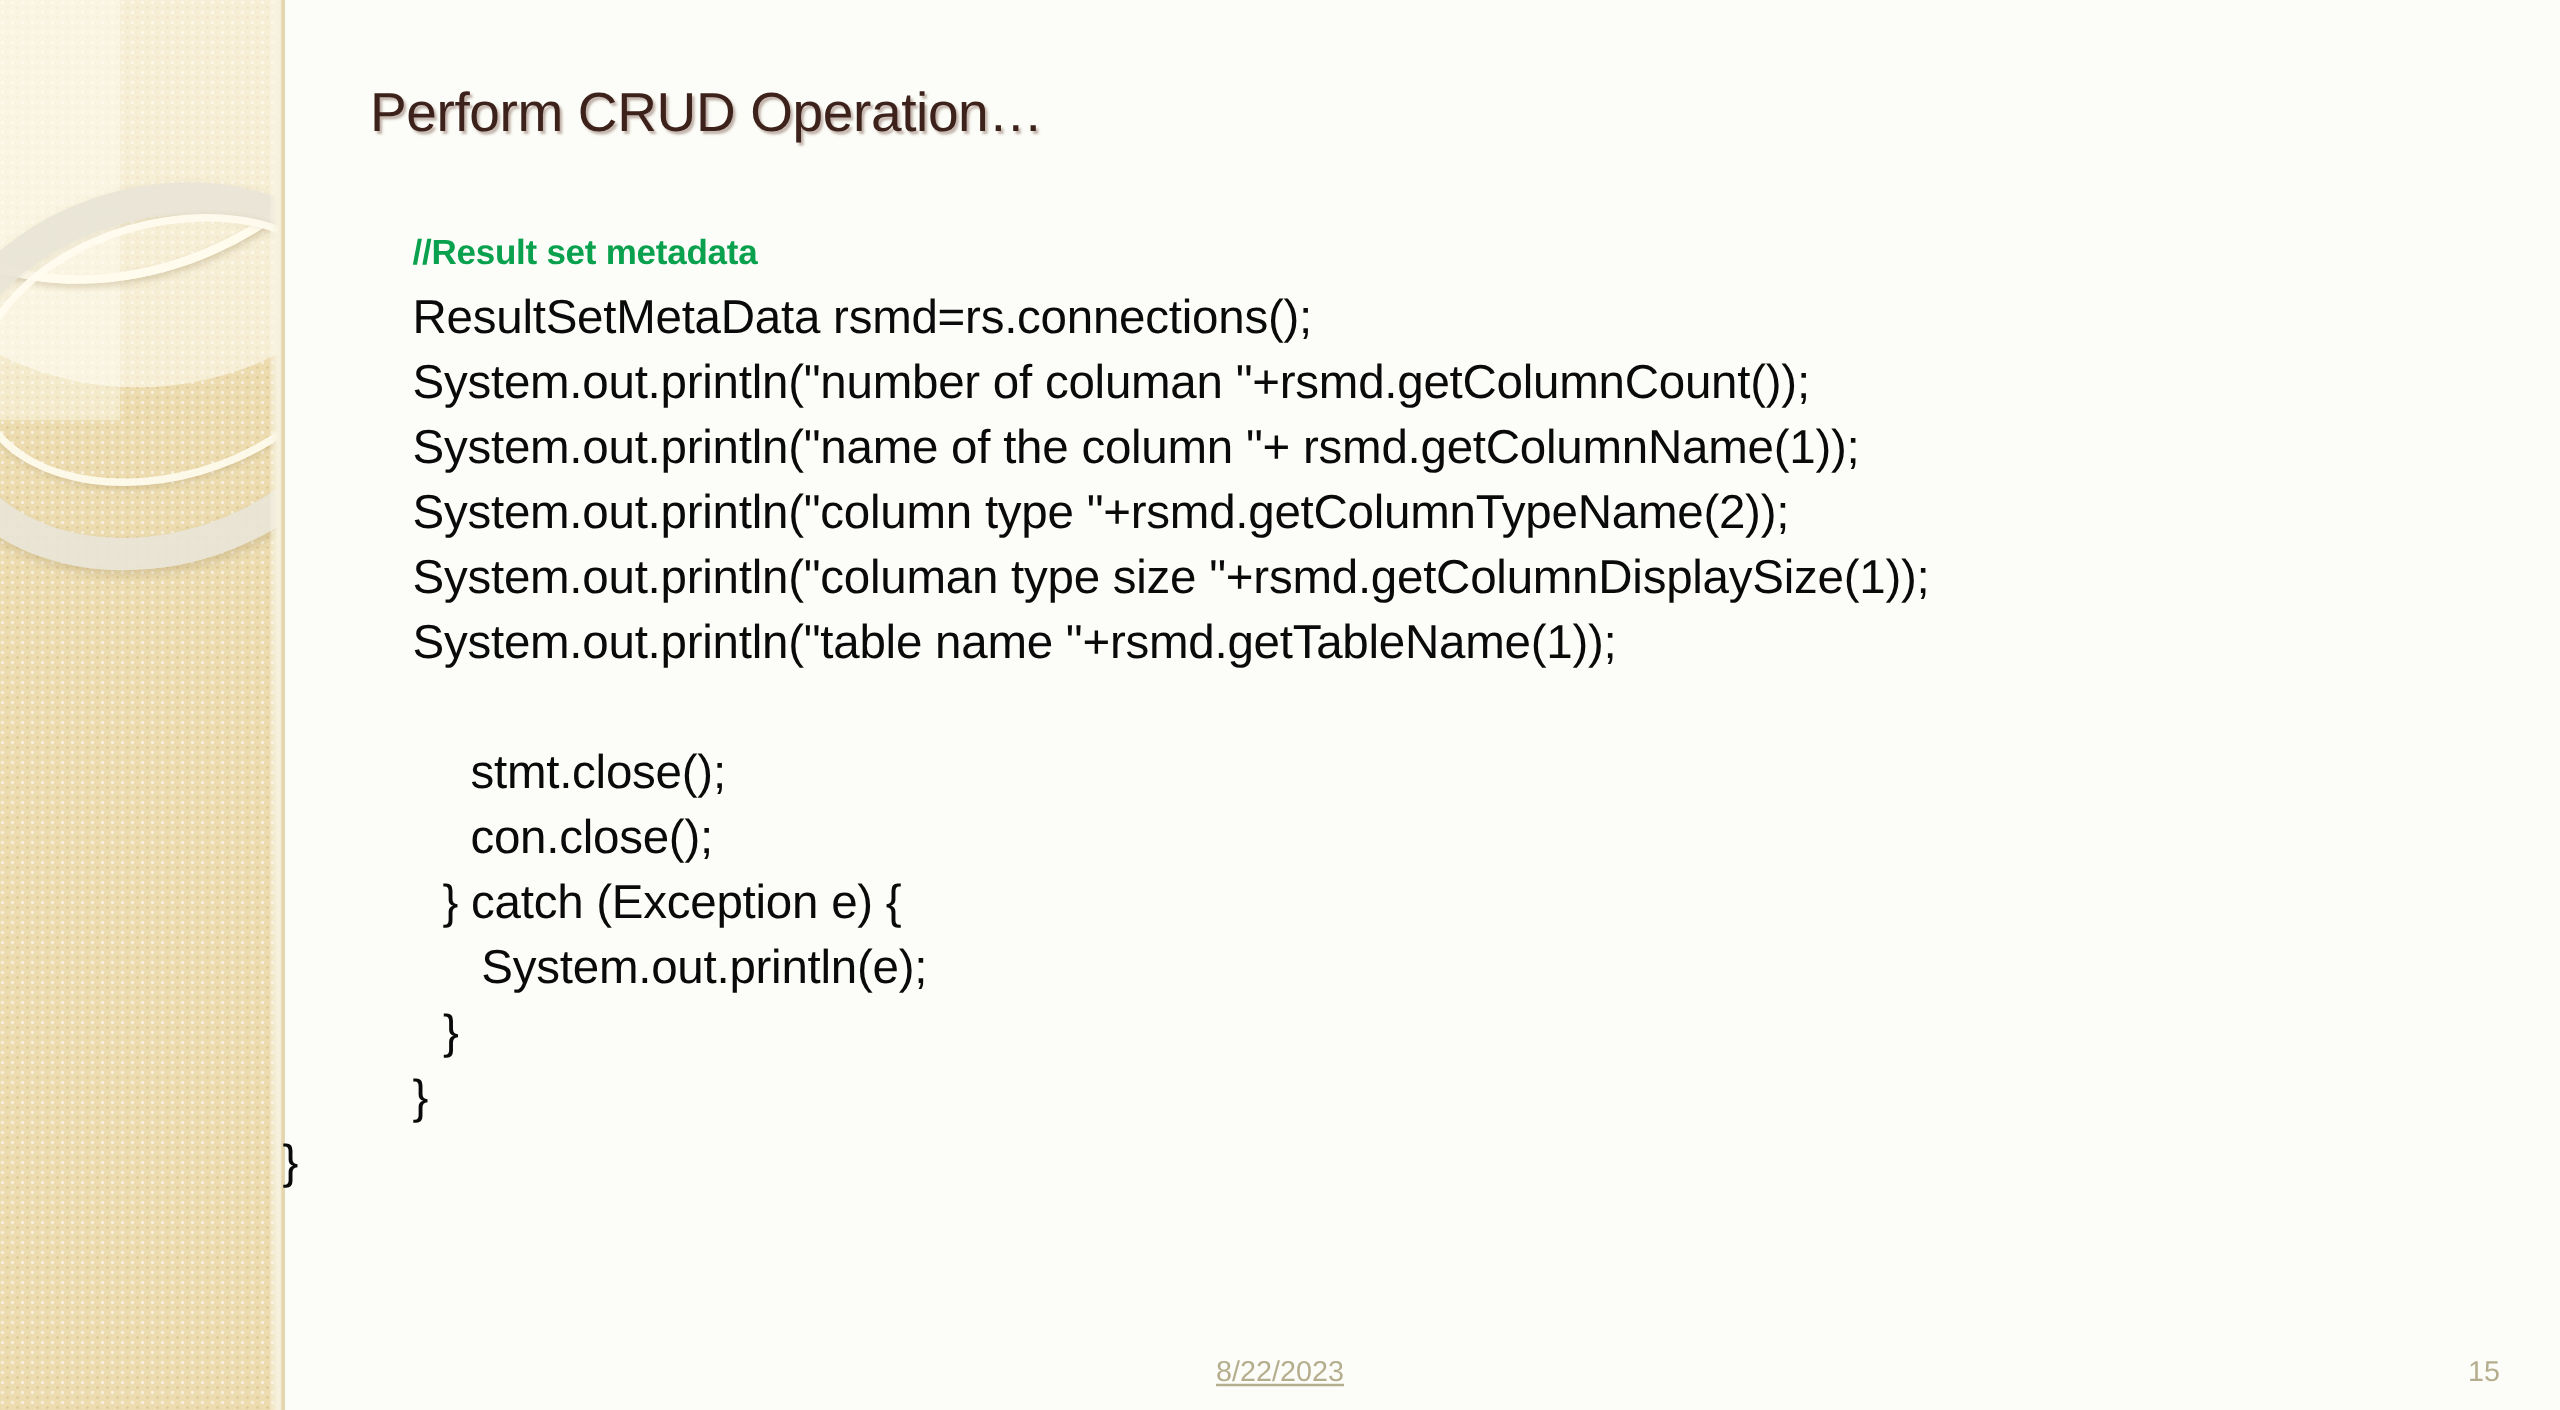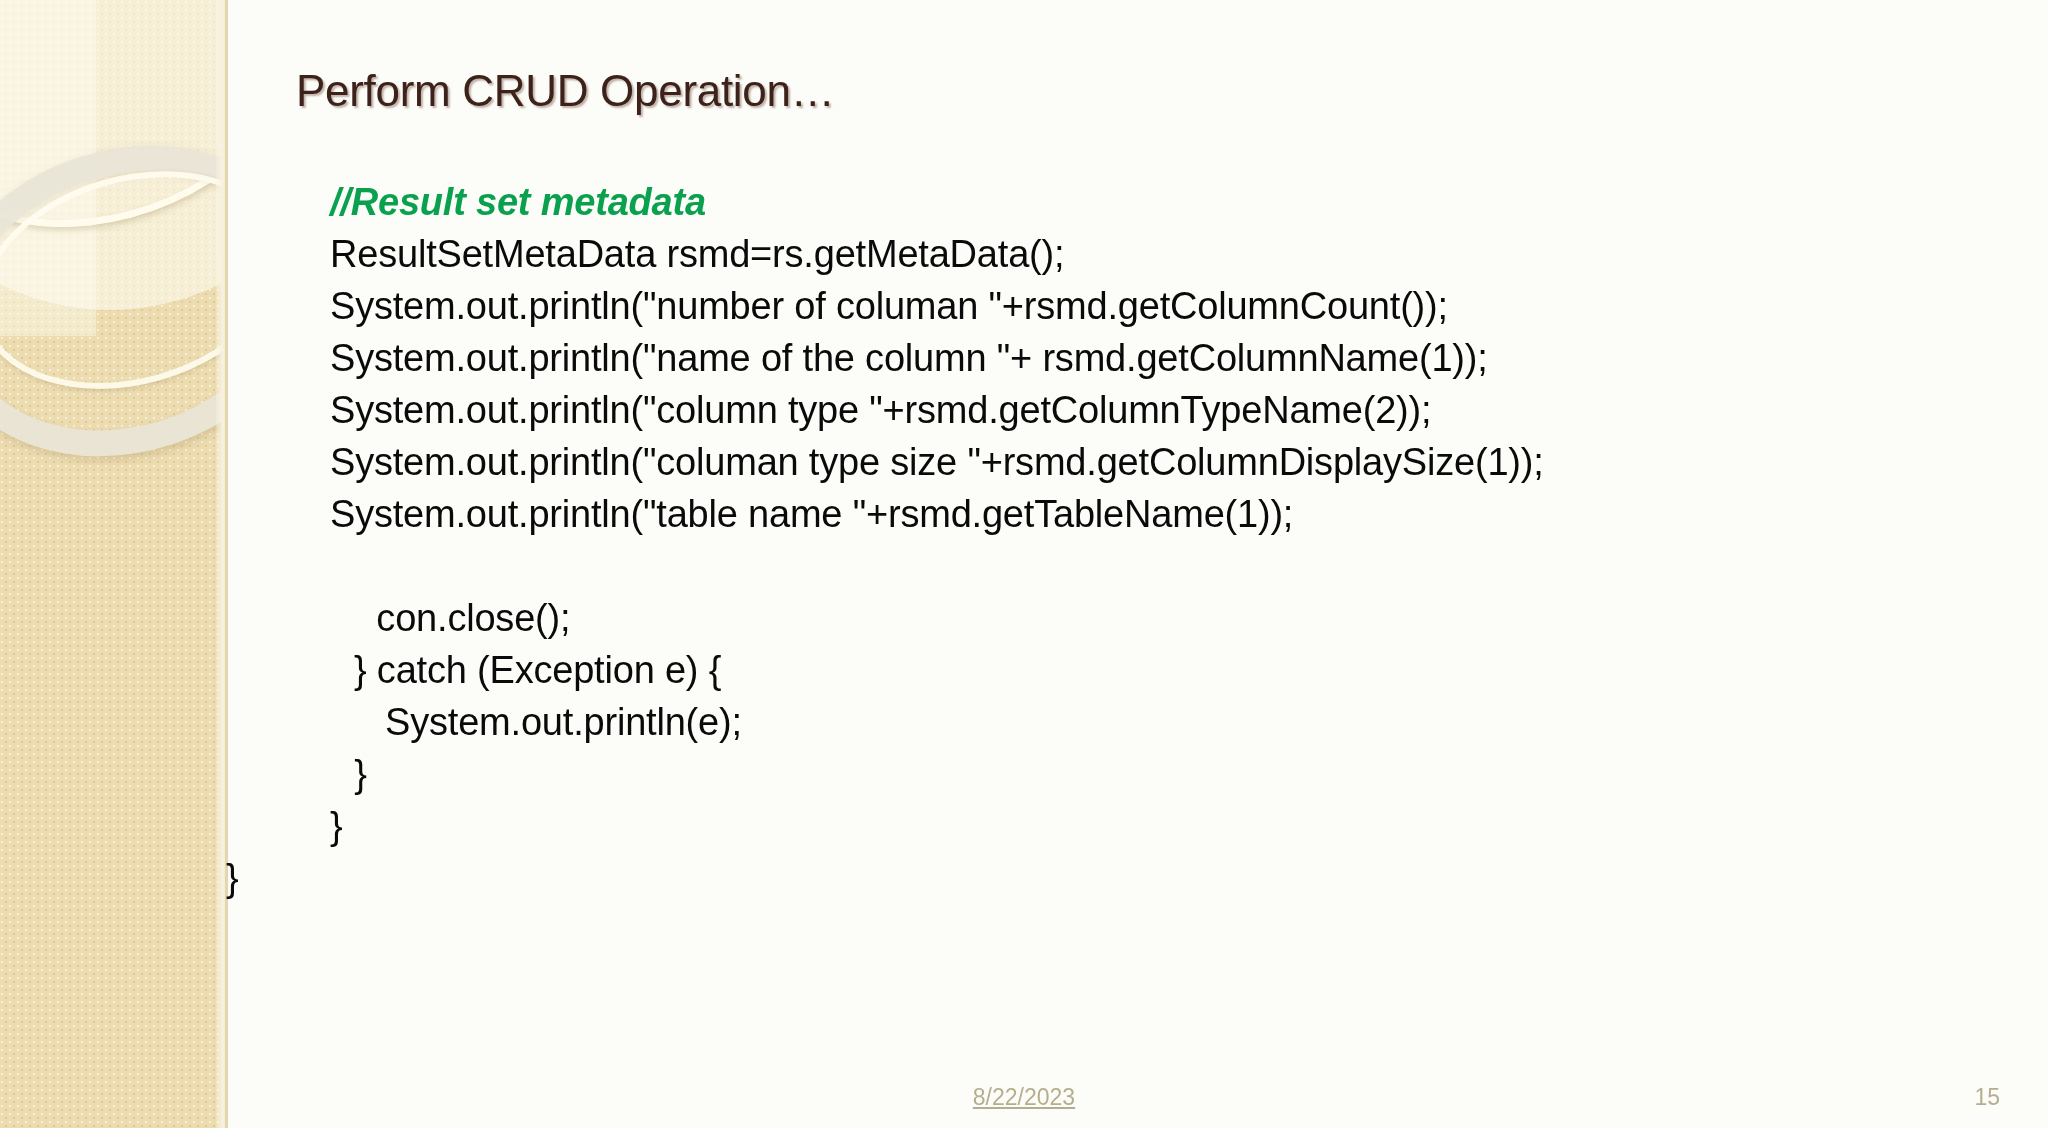--- a/index.html
+++ b/index.html
@@ -140,25 +140,24 @@
   .code-line {
     font-size: 38px;
     line-height: 52px;
     color: #0a0a0a;
     white-space: pre;
     letter-spacing: -0.2px;
   }
   .comment {
     color: #0aa14e;
     font-weight: bold;
-    font-size: 38px;
+    font-size: 28px;
     line-height: 52px;
     white-space: pre;
     letter-spacing: -0.2px;
-    font-style: italic;
   }
   .spacer {
     height: 52px;
   }
 
   
   #footer-date {
     position: absolute;
     left: 0;
     right: 0;
@@ -191,31 +190,32 @@
     <div class="sb-edge"></div>
     <div class="sb-edge-line"></div>
   </div>
 
   <div id="title">Perform CRUD Operation…</div>
 
   <div id="body-block">
 
     <div>
       <div class="comment">//Result set metadata</div>
-      <div class="code-line">ResultSetMetaData rsmd=rs.getMetaData();</div>
+      <div class="code-line">ResultSetMetaData rsmd=rs.connections();</div>
       <div class="code-line">System.out.println("number of columan "+rsmd.getColumnCount());</div>
       <div class="code-line">System.out.println("name of the column "+ rsmd.getColumnName(1));</div>
       <div class="code-line">System.out.println("column type "+rsmd.getColumnTypeName(2));</div>
       <div class="code-line">System.out.println("columan type size "+rsmd.getColumnDisplaySize(1));</div>
       <div class="code-line">System.out.println("table name "+rsmd.getTableName(1));</div>
     </div>
 
     <div class="spacer"></div>
 
     <div>
+      <div class="code-line" style="padding-left:36px"> stmt.close();</div>
       <div class="code-line" style="padding-left:36px"> con.close();</div>
       <div class="code-line" style="padding-left:24px">} catch (Exception e) {</div>
       <div class="code-line" style="padding-left:24px">   System.out.println(e);</div>
       <div class="code-line" style="padding-left:14px"> }</div>
       <div class="code-line" style="padding-left:-6px">}</div>
       <div class="code-line" style="margin-left:-104px">}</div>
     </div>
 
   </div>
 

